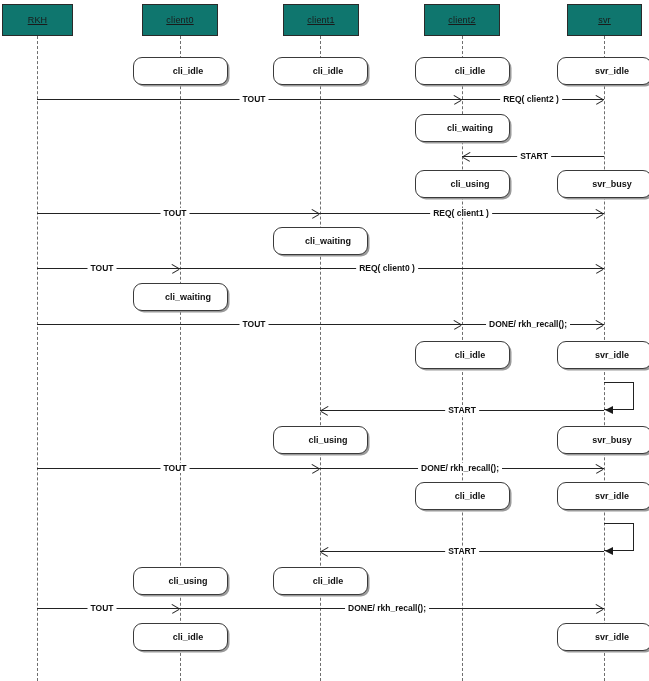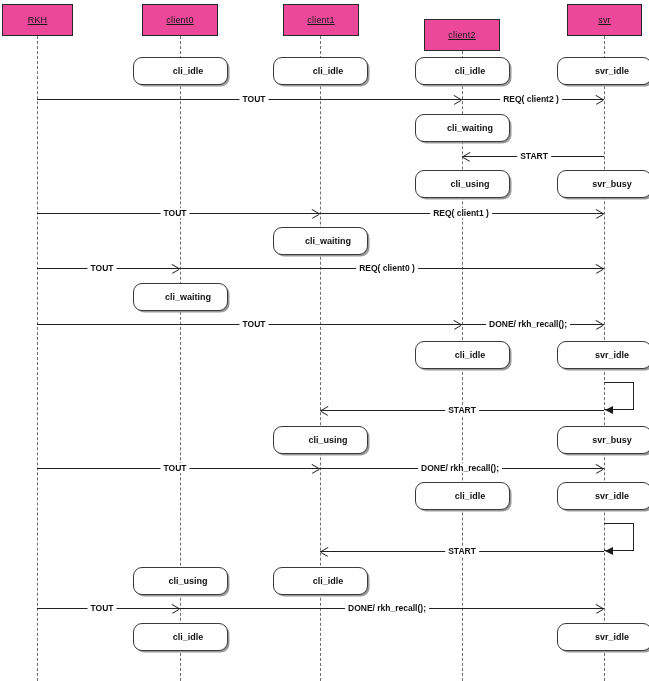--- a/index.html
+++ b/index.html
@@ -1,20 +1,20 @@
 <!DOCTYPE html>
 <html><head>
 <meta charset="utf-8">
 <style>
   html,body{margin:0;padding:0;background:#ffffff;}
   body{font-family:"Liberation Sans",sans-serif;}
   #canvas{position:relative;width:649px;height:681px;background:#fff;overflow:hidden;}
 
   
-  .head{position:absolute;background:#ec4899;border:1px solid #2a2a2a;box-sizing:border-box;
+  .head{position:absolute;background:#0f766e;border:1px solid #2a2a2a;box-sizing:border-box;
         display:flex;align-items:center;justify-content:center;}
   .head .lbl{font-size:9px;color:#1a1a1a;text-decoration:underline;letter-spacing:.2px;}
 
   
   .lifeline{position:absolute;width:0;border-left:1px dashed #6e6e6e;}
 
   
   .state{position:absolute;box-sizing:border-box;background:#fff;border:1px solid #3a3a3a;
          border-radius:9px;display:flex;align-items:center;justify-content:center;
          box-shadow:2px 2px 0 -0.5px #9a9a9a;}
@@ -170,20 +170,20 @@
   <div id="layer-heads">
       <div class="head" style="left: 2px; top: 4px; width: 71px; height: 32px;">
         <span class="lbl">RKH</span>
       </div>
       <div class="head" style="left: 142px; top: 4px; width: 76px; height: 32px;">
         <span class="lbl">client0</span>
       </div>
       <div class="head" style="left: 283px; top: 4px; width: 76px; height: 32px;">
         <span class="lbl">client1</span>
       </div>
-      <div class="head" style="left: 424px; top: 19px; width: 76px; height: 32px;">
+      <div class="head" style="left: 424px; top: 4px; width: 76px; height: 32px;">
         <span class="lbl">client2</span>
       </div>
       <div class="head" style="left: 567px; top: 4px; width: 75px; height: 32px;">
         <span class="lbl">svr</span>
       </div>
     </div>
 </div>
 
 </body></html>

